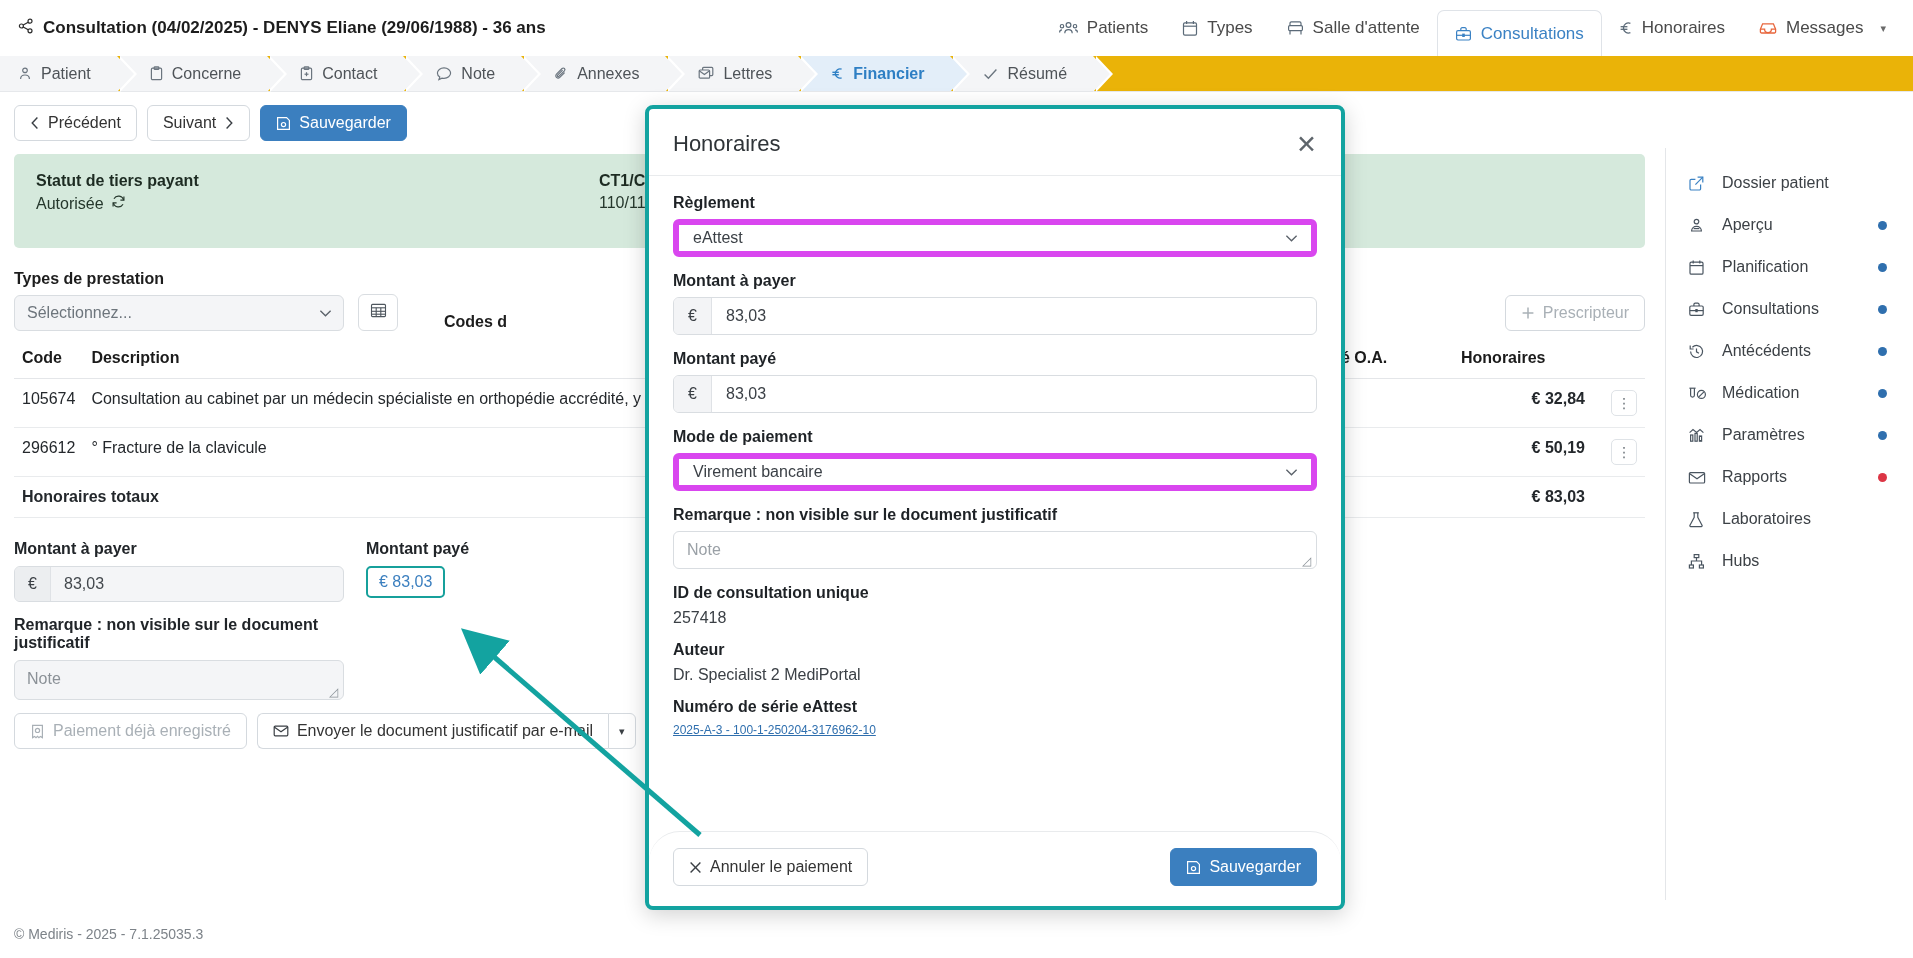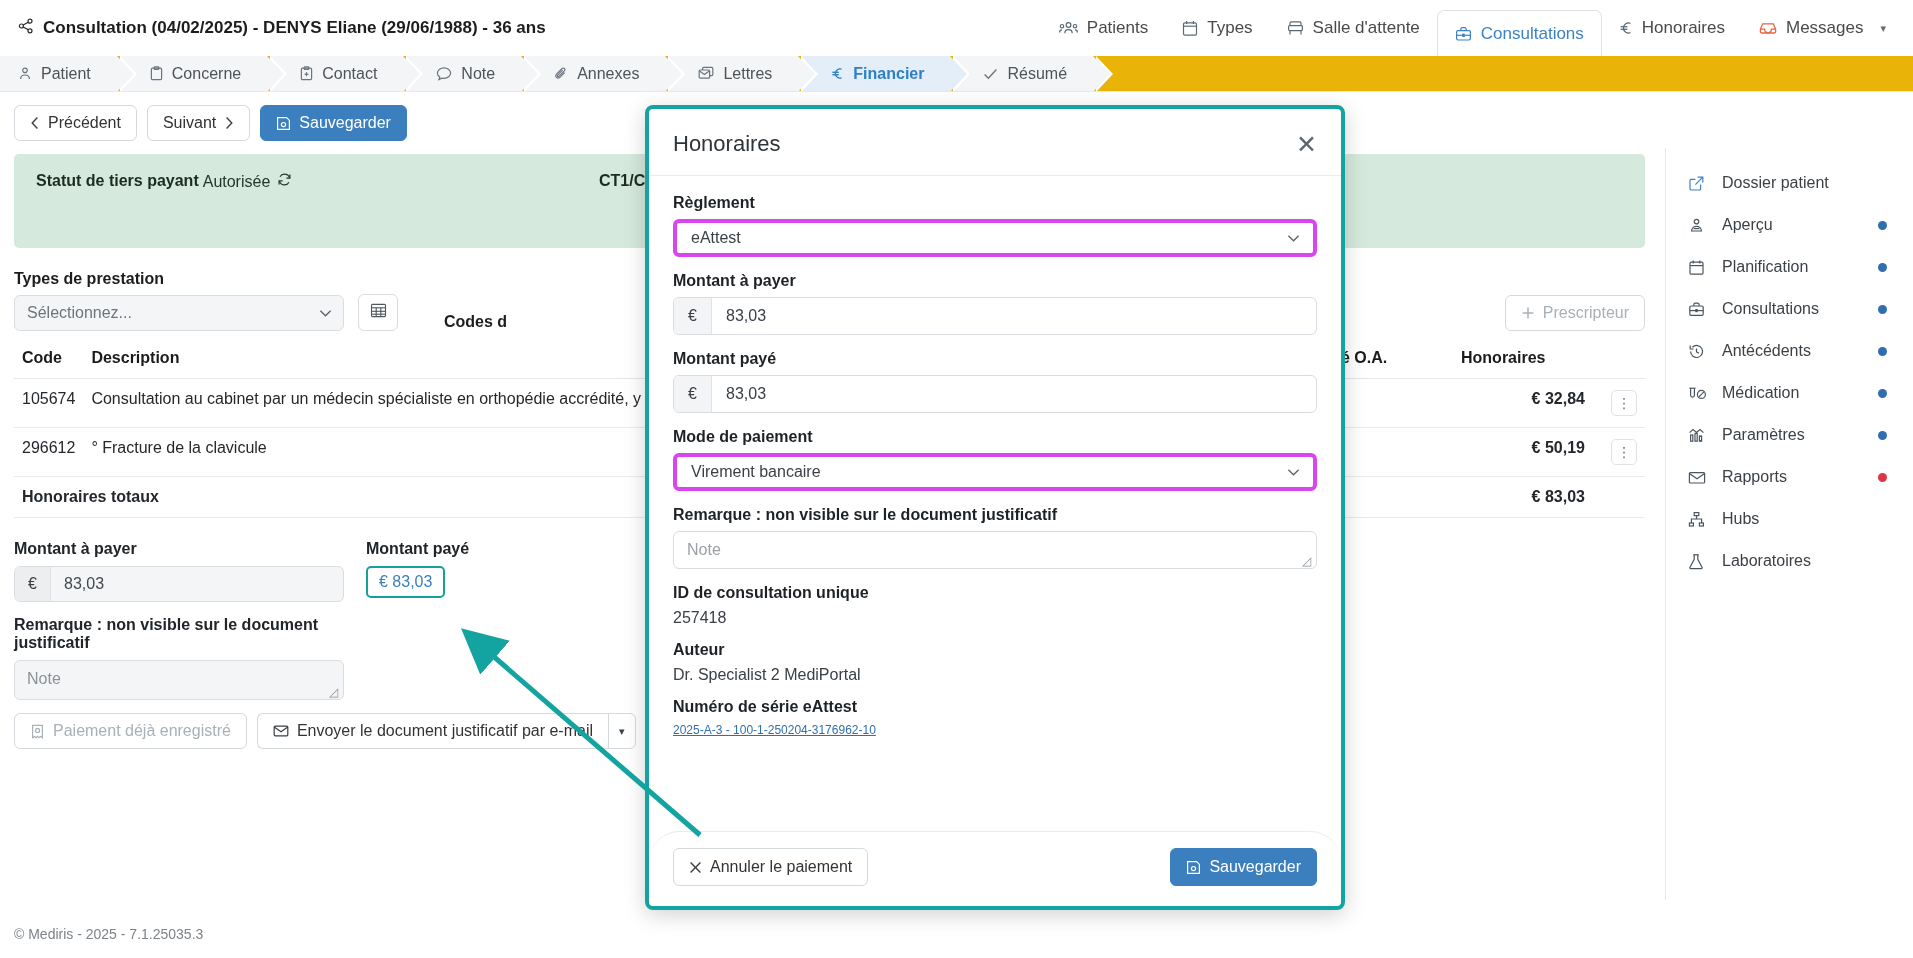--- a/index.html
+++ b/index.html
@@ -83,21 +83,21 @@
   .btn.primary { background: #3b7fbf; border-color: #3b7fbf; color: #fff; }
   .btn.disabled { color: #a9b0b6; background: #fff; }
   .btn .ic { display: flex; align-items: center; }
 
   
   .status-band {
     background: #d5e9dc; border-radius: 5px; height: 94px;
     display: flex; align-items: flex-start; padding: 18px 22px;
     margin-bottom: 22px; position: relative;
   }
-  .status-col { display: flex; flex-direction: row; gap: 4px; }
+  .status-col { display: flex; flex-direction: column; gap: 4px; }
   .status-col .lbl { font-weight: bold; font-size: 16px; color: #1d2b22; }
   .status-col .val { font-size: 16px; color: #25372c; display: flex; align-items: center; gap: 7px; }
   .status-col.right { position: absolute; left: 585px; top: 18px; }
 
   
   .selrow { display: flex; align-items: flex-end; gap: 14px; margin-bottom: 18px; }
   .field { display: flex; flex-direction: column; gap: 7px; }
   .field .flabel { font-weight: bold; font-size: 16px; color: #1d1d1d; }
   .select {
     position: relative; width: 330px; height: 36px;
@@ -207,21 +207,21 @@
   .modal-title { font-size: 22px; color: #2f3438; }
   .modal-x {
     margin-left: auto; font-size: 25px; color: #5e656b; cursor: pointer;
     line-height: 1; font-weight: 300;
   }
   .modal-body { flex: 1 1 auto; padding: 18px 24px 8px 24px; overflow: hidden; }
   .mfield { margin-bottom: 15px; }
   .mlabel { font-weight: bold; font-size: 16px; color: #1e2226; margin-bottom: 7px; display: block; }
   .mselect {
     position: relative; width: 100%; height: 38px;
-    border: 4px solid #d946ef; border-radius: 6px; background: #fff;
+    border: 6px solid #d946ef; border-radius: 6px; background: #fff;
     display: flex; align-items: center; padding: 0 34px 0 14px;
     font-size: 16px; color: #3b4046; cursor: pointer;
   }
   .mselect .chev { position: absolute; right: 13px; color: #5a6169; }
   .mamt { display: flex; width: 100%; height: 38px; border: 1px solid #d9dde1; border-radius: 6px; overflow: hidden; background: #fff; }
   .mamt .prefix { width: 38px; display: flex; align-items: center; justify-content: center; background: #f3f4f6; border-right: 1px solid #dfe2e6; font-size: 16px; color: #3a3f44; }
   .mamt .val { display: flex; align-items: center; padding-left: 14px; font-size: 16px; color: #3b4046; }
   .mnote {
     width: 100%; height: 38px; border: 1px solid #d9dde1; border-radius: 6px;
     background: #fff; padding: 9px 13px; font-size: 16px; color: #9aa0a6; position: relative;
@@ -684,38 +684,38 @@
           <rect x="1.4" y="2.6" width="15.2" height="10.4" rx="1"></rect>
             <path d="m1.4 3.4 7.6 5.4 7.6-5.4"></path>
         </svg>
       </span>
       <span>Rapports</span>
       <span class="dot" style="background:#dc3545"></span>
     </div>
 
     <div class="side-item">
       <span class="ic">
+        <svg width="16" height="17" viewBox="0 0 16 17" fill="none" stroke="currentColor" stroke-width="1.2">
+          <path d="M6.2 1.8v4.6L2 14.2a.9.9 0 0 0 .8 1.4h10.4a.9.9 0 0 0 .8-1.4L9.8 6.4V1.8"></path>
+          <line x1="5.2" y1="1.8" x2="10.8" y2="1.8"></line>
+        </svg>
+      </span>
+      <span>Laboratoires</span>
+    </div>
+
+    <div class="side-item">
+      <span class="ic">
         <svg width="17" height="17" viewBox="0 0 17 17" fill="none" stroke="currentColor" stroke-width="1.2">
           <rect x="6.2" y="1.6" width="4.6" height="3"></rect>
             <rect x="1.4" y="12" width="4" height="3"></rect>
           <rect x="11.4" y="12" width="4" height="3"></rect>
           <path d="M8.5 4.6v3.4M3.4 12V8h10.2v4"></path>
         </svg>
       </span>
       <span>Hubs</span>
-    </div>
-
-    <div class="side-item">
-      <span class="ic">
-        <svg width="16" height="17" viewBox="0 0 16 17" fill="none" stroke="currentColor" stroke-width="1.2">
-          <path d="M6.2 1.8v4.6L2 14.2a.9.9 0 0 0 .8 1.4h10.4a.9.9 0 0 0 .8-1.4L9.8 6.4V1.8"></path>
-          <line x1="5.2" y1="1.8" x2="10.8" y2="1.8"></line>
-        </svg>
-      </span>
-      <span>Laboratoires</span>
     </div>
   </div>
 
   <div class="footer">
     <span>© Mediris - 2025 - 7.1.25035.3</span>
   </div>
 
   <div class="modal">
     <div class="modal-head">
       <div class="modal-title">Honoraires</div>

